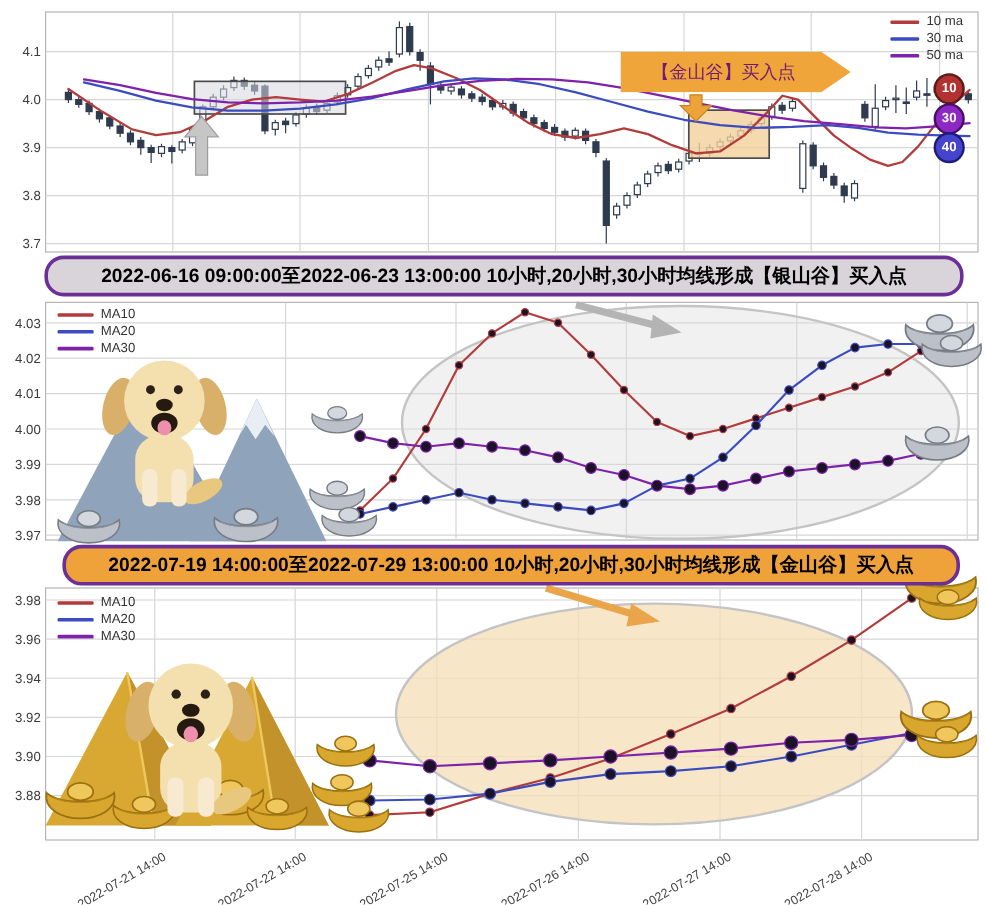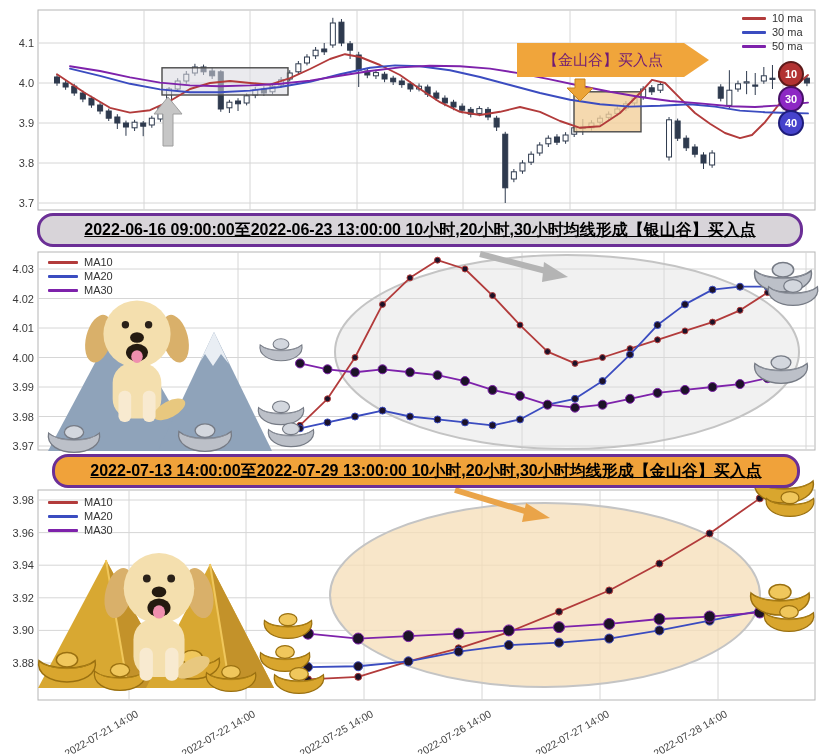--- a/index.html
+++ b/index.html
@@ -1,21 +1,21 @@
 <!DOCTYPE html>
 <html><head>
 <meta charset="utf-8">
 <style>
   html,body{margin:0;padding:0;background:#fff;}
   #stage{position:relative;width:822px;height:754px;background:#ffffff;overflow:hidden;
          font-family:"Liberation Sans","DejaVu Sans",sans-serif;}
   #chart-svg{position:absolute;left:0;top:0;}
   .panel-title{position:absolute;box-sizing:border-box;border:3px solid #6b2f96;border-radius:16px;
     display:flex;align-items:center;justify-content:center;font-weight:bold;font-size:16px;color:#000;
-    white-space:nowrap;letter-spacing:0;text-decoration:underline;}
+    white-space:nowrap;letter-spacing:0;}
   #mid-title{left:37px;top:213px;width:766px;height:34px;background:#d8d4d9;}
   #bot-title{left:52px;top:454px;width:748px;height:34px;background:#f0a23a;}
   .banner{position:absolute;display:flex;align-items:center;justify-content:center;font-weight:normal;
     color:#701a75;box-sizing:border-box;}
   #silver-banner{left:102px;top:146px;width:142px;height:28px;background:#bdbdbd;font-size:14px;
     clip-path:polygon(0 0,87% 0,100% 50%,87% 100%,0 100%);padding-right:16px;}
   #gold-banner{left:517px;top:43px;width:192px;height:34px;background:#f0a53b;font-size:15px;
     clip-path:polygon(0 0,87% 0,100% 50%,87% 100%,0 100%);padding-right:20px;}
   .badge{position:absolute;width:26px;height:26px;border-radius:50%;display:flex;align-items:center;
     justify-content:center;color:#fff;font-weight:bold;font-size:11px;box-sizing:border-box;text-align:right;}
@@ -499,14 +499,14 @@
       </div>
     </div>
 
   <div class="banner" id="gold-banner">【金山谷】买入点</div>
 
   <div class="badge" id="badge-10" style="left: 778px; top: 61px; background: rgb(178, 50, 50); border: 2px solid rgb(92, 26, 26);">10</div>
   <div class="badge" id="badge-30" style="left: 778px; top: 86px; background: rgb(141, 40, 196); border: 2px solid rgb(71, 16, 104);">30</div>
   <div class="badge" id="badge-20" style="left: 778px; top: 110px; background: rgb(70, 67, 204); border: 2px solid rgb(30, 28, 122);">40</div>
 
   <div class="panel-title" id="mid-title">2022-06-16 09:00:00至2022-06-23 13:00:00 10小时,20小时,30小时均线形成【银山谷】买入点</div>
-  <div class="panel-title" id="bot-title">2022-07-13 14:00:00至2022-07-29 13:00:00 10小时,20小时,30小时均线形成【金山谷】买入点</div>
+  <div class="panel-title" id="bot-title">2022-07-19 14:00:00至2022-07-29 13:00:00 10小时,20小时,30小时均线形成【金山谷】买入点</div>
 </div>
 
 </body></html>

